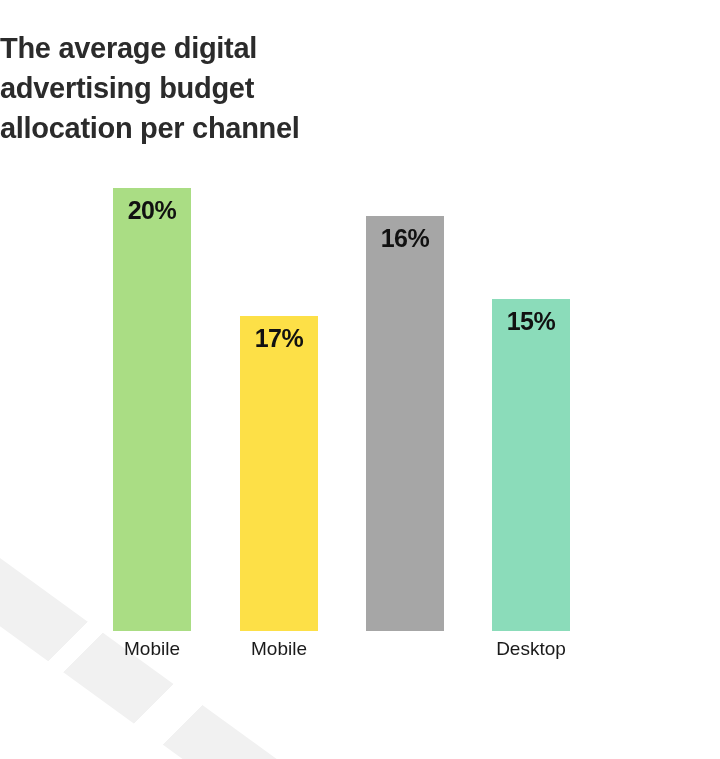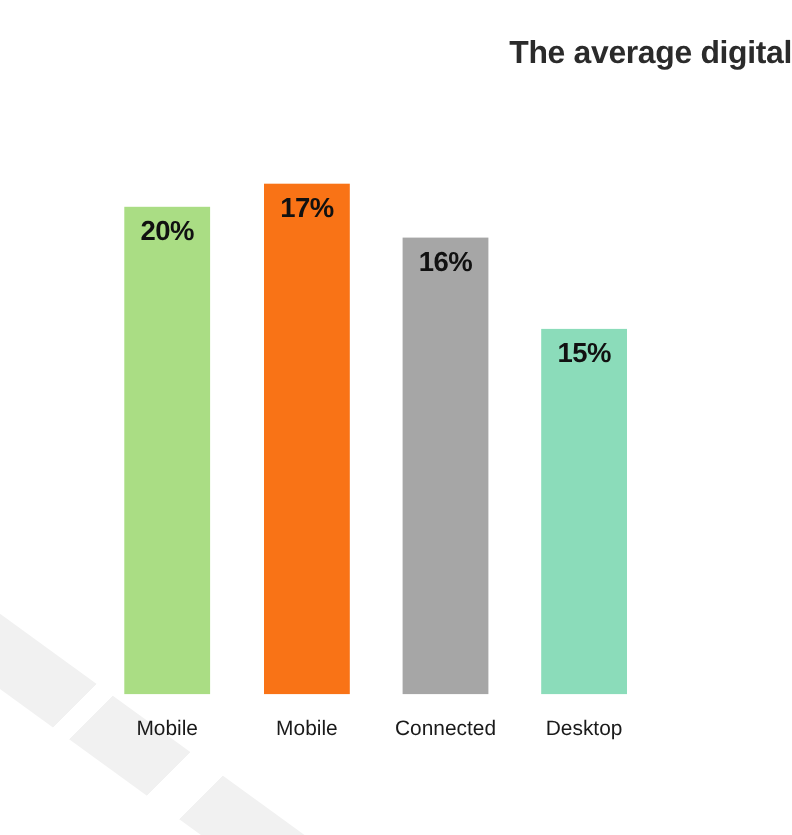--- a/index.html
+++ b/index.html
@@ -71,21 +71,21 @@
     transform-origin: 0 0;
     pointer-events: none;
   }
 
   
   .title {
     position: absolute;
     top: 28px;
     left: 0;
     width: 720px;
-    text-align: right;
+    text-align: left;
     font-size: 29px;
     line-height: 40px;
     font-weight: bold;
     color: #2b2b2b;
     letter-spacing: -0.3px;
     z-index: 4;
   }
 
   
   .plot {
@@ -120,67 +120,68 @@
     font-weight: bold;
     color: #111111;
     letter-spacing: -0.5px;
   }
 
   .bar-label {
     position: absolute;
     top: 100%;
     left: -26px;
     width: 130px;
-    margin-top: 19px;
+    margin-top: 5px;
     text-align: center;
     font-size: 19px;
     line-height: 26px;
     color: #1a1a1a;
     font-weight: normal;
   }
 </style>
 </head>
 <body>
 
 <div id="infographic">
 
   <div class="bg-stripes"></div>
   <div class="bg-wedge"></div>
   <div class="bg-wedge2"></div>
 
   <div class="title">
     <div>The average digital</div>
+    <div>advertising budget</div>
+    <div>allocation per channel</div>
   </div>
 
   <div class="plot">
 
     <div class="bar-group" style="left:113px;">
       <div class="bar" style="height: 443px; background: rgb(170, 221, 132);">
         <div class="bar-value">20%</div>
       </div>
       <div class="bar-label">
         <div>Mobile</div>
       </div>
     </div>
 
     <div class="bar-group" style="left:240px;">
-      <div class="bar" style="height: 464px; background: #f97316;">
+      <div class="bar" style="height: 315px; background: #fde047;">
         <div class="bar-value">17%</div>
       </div>
       <div class="bar-label">
         <div>Mobile</div>
       </div>
     </div>
 
     <div class="bar-group" style="left:366px;">
       <div class="bar" style="height: 415px; background: rgb(166, 166, 166);">
         <div class="bar-value">16%</div>
       </div>
       <div class="bar-label">
-        <div>Connected</div>
       </div>
     </div>
 
     <div class="bar-group" style="left:492px;">
       <div class="bar" style="height: 332.25px; background: rgb(139, 220, 186);">
         <div class="bar-value">15%</div>
       </div>
       <div class="bar-label">
         <div>Desktop</div>
         <div></div>

